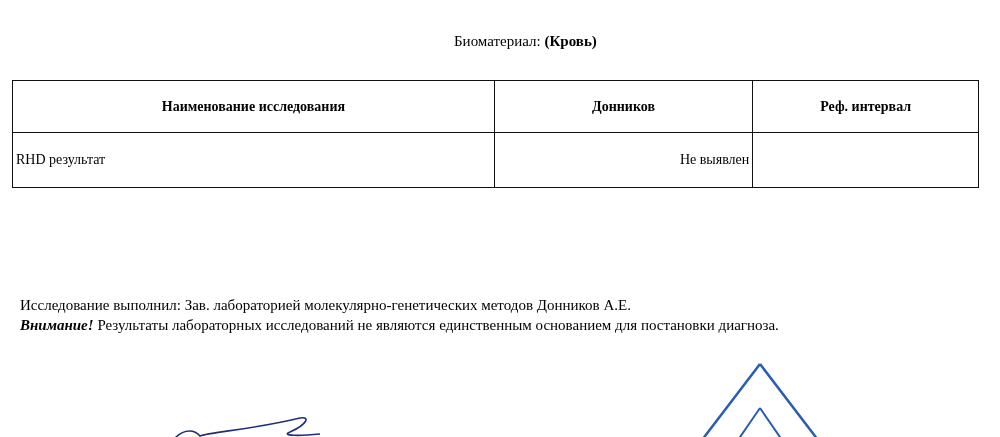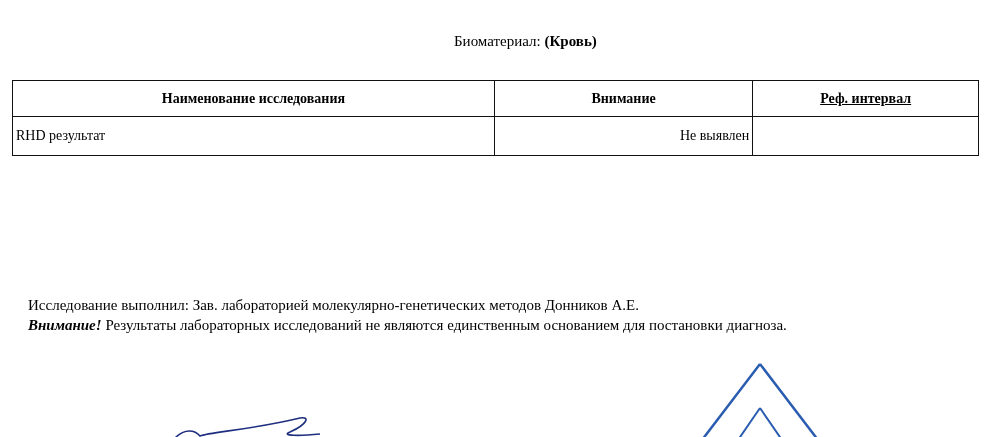--- a/index.html
+++ b/index.html
@@ -2,45 +2,45 @@
 <html><head>
 <meta charset="utf-8">
 <style>
   html, body { margin:0; padding:0; background:#fff; }
   body { width:1000px; height:437px; position:relative; overflow:hidden;
          font-family:"Liberation Serif", serif; color:#000; }
   .biomat { position:absolute; left:454px; top:33px; font-size:15px; }
   .biomat b { font-weight:bold; }
   table.res { position:absolute; left:12px; top:80px; width:967px; border-collapse:collapse;
               font-size:14px; }
-  table.res td, table.res th { border:1.6px solid #111; padding:8px 3px; }
+  table.res td, table.res th { border:1.6px solid #111; padding:16px 3px; }
   table.res th { font-weight:bold; height:19px; text-align:center; }
-  .c1 { width:478px; } .c2 { width:253px; } .c3 { width:220px;text-decoration:underline; }
+  .c1 { width:478px; } .c2 { width:253px; } .c3 { width:220px; }
   .group td { font-weight:bold; height:21px; }
   .r1 td { height:22px; }
   .r2 td { height:68px; vertical-align:top; }
   .center { text-align:right; }
-  .footer { position:absolute; left:28px; top:295px; font-size:15px; line-height:20px; }
+  .footer { position:absolute; left:20px; top:295px; font-size:15px; line-height:20px; }
   .footer .warn { font-weight:bold; font-style:italic;text-align:center; }
   .sig { position:absolute; left:170px; top:410px; }
   .stamp { position:absolute; left:700px; top:360px; }
 </style>
 </head>
 <body>
 
 <div class="biomat">
   <span>Биоматериал:</span>
   <b>(Кровь)</b>
 </div>
 
 <table class="res">
   <tbody>
       <tr>
     <th class="c1">Наименование исследования</th>
-    <th class="c2">Внимание</th>
+    <th class="c2">Донников</th>
     <th class="c3">Реф. интервал</th>
   </tr>
   <tr class="r1">
     <td>RHD  результат</td>
     <td class="center">Не выявлен</td>
     <td></td>
   </tr>
 </tbody>
   </table>
 

